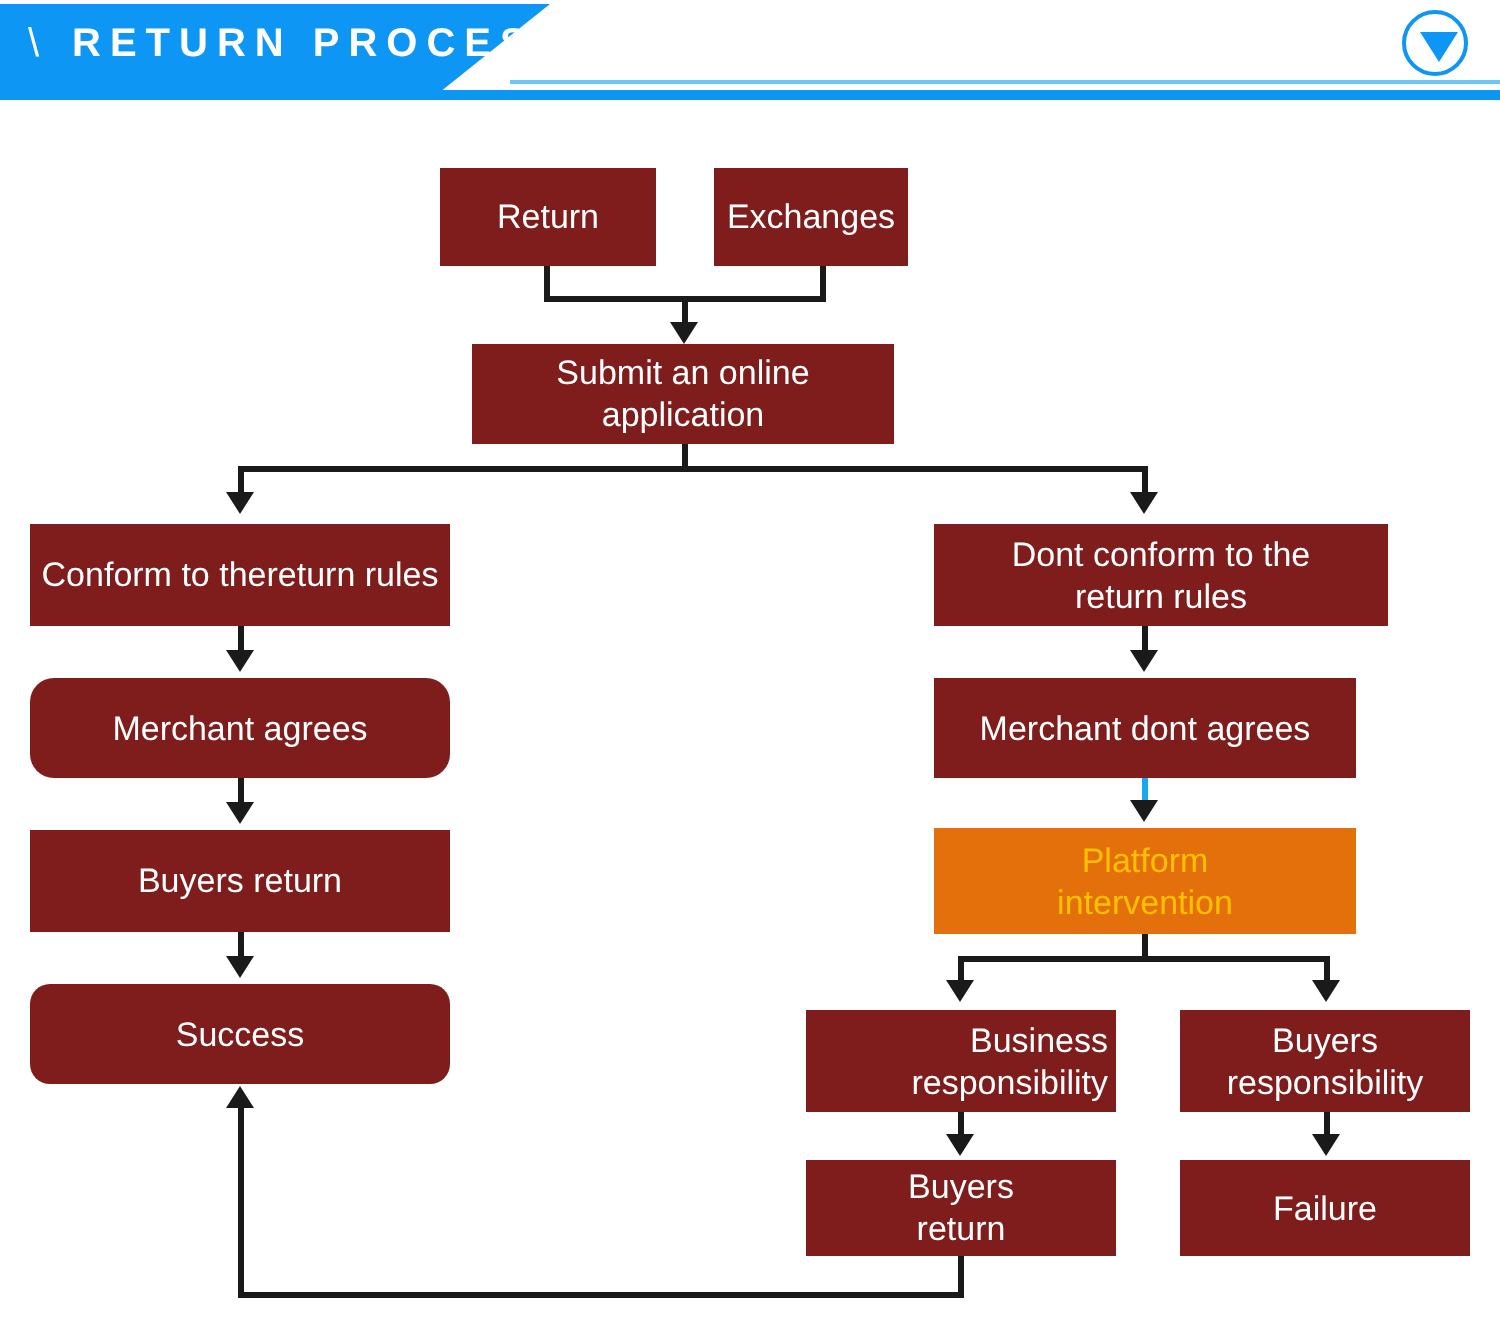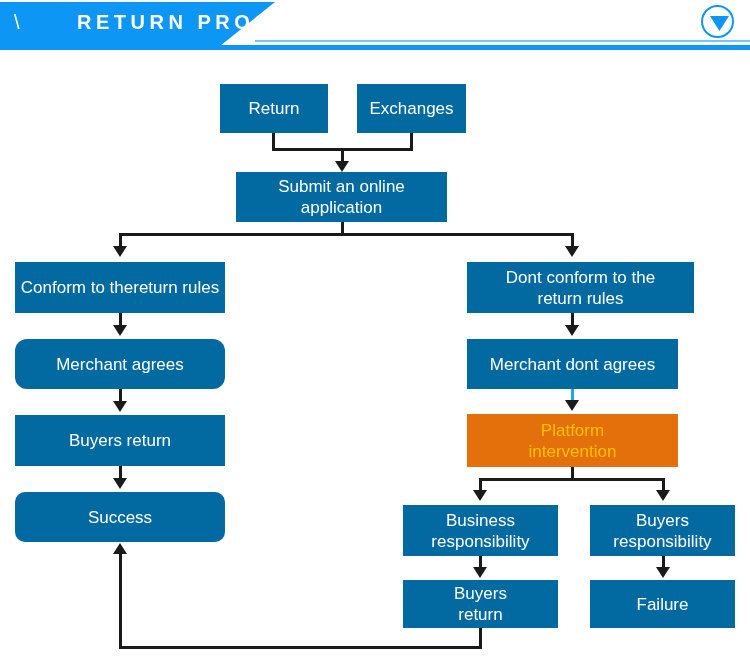--- a/index.html
+++ b/index.html
@@ -42,21 +42,20 @@
   }
   .banner-title {
     position: absolute;
     left: 36px; top: 10px;
     color: #ffffff;
     font-size: 20px;
     font-weight: 700;
     letter-spacing: 4.5px;
     line-height: 24px;
     white-space: nowrap;
-    margin-left: 41px;
   }
   .rule-thin {
     position: absolute;
     left: 255px; top: 40px;
     width: 495px; height: 2px;
     background: #6EC4FB;
   }
   .rule-thick {
     position: absolute;
     left: 0px; top: 45px;
@@ -69,21 +68,21 @@
     width: 33px; height: 33px;
     border: 2px solid #0E96F5;
     border-radius: 50%;
     background: #ffffff;
   }
   .chev-circle svg { position: absolute; left: 5px; top: 6px; }
 
   
   .box {
     position: absolute;
-    background: #0369a1;
+    background: #7f1d1d;
     color: #ffffff;
     display: flex;
     align-items: center;
     justify-content: center;
     text-align: center;
     font-size: 17px;
     line-height: 21px;
     font-weight: 400;
     padding: 2px 4px;
   }
@@ -127,21 +126,21 @@
       <svg width="23" height="21" viewBox="0 0 23 21" aria-hidden="true">
         <polygon points="2,3 21,3 11.5,18" fill="#0E96F5"></polygon>
       </svg>
     </div>
   </div>
 
   <div class="box" style="left:220px; top:84px; width:108px; height:49px;">
     <span>Return</span>
   </div>
 
-  <div class="box" style="left:357px; top:84px; width:109px; height:49px;">
+  <div class="box" style="left:357px; top:84px; width:97px; height:49px;">
     <span>Exchanges</span>
   </div>
 
   <div class="vline" style="left:272px; top:133px; height:18px;"></div>
   <div class="vline" style="left:410px; top:133px; height:18px;"></div>
   <div class="hline" style="left:272px; top:148px; width:141px;"></div>
   <div class="vline" style="left:341px; top:148px; height:17px;"></div>
   <div class="arrow-down" style="left:335px; top:161px;"></div>
 
   <div class="box" style="left:236px; top:172px; width:211px; height:50px; flex-direction:column;">
@@ -202,21 +201,21 @@
     <span>intervention</span>
   </div>
 
   <div class="vline" style="left:571px; top:467px; height:13px;"></div>
   <div class="hline" style="left:479px; top:478px; width:186px;"></div>
   <div class="vline" style="left:479px; top:478px; height:14px;"></div>
   <div class="vline" style="left:662px; top:478px; height:14px;"></div>
   <div class="arrow-down" style="left:473px; top:490px;"></div>
   <div class="arrow-down" style="left:656px; top:490px;"></div>
 
-  <div class="box" style="left:403px; top:505px; width:155px; height:51px; flex-direction:column;">
+  <div class="box" style="left:403px; top:505px; width:155px; height:51px; flex-direction:column;align-items:flex-end;">
     <span>Business</span>
     <span>responsibility</span>
   </div>
 
   <div class="box" style="left:590px; top:505px; width:145px; height:51px; flex-direction:column;">
     <span>Buyers</span>
     <span>responsibility</span>
   </div>
 
   <div class="vline" style="left:479px; top:556px; height:13px;"></div>

